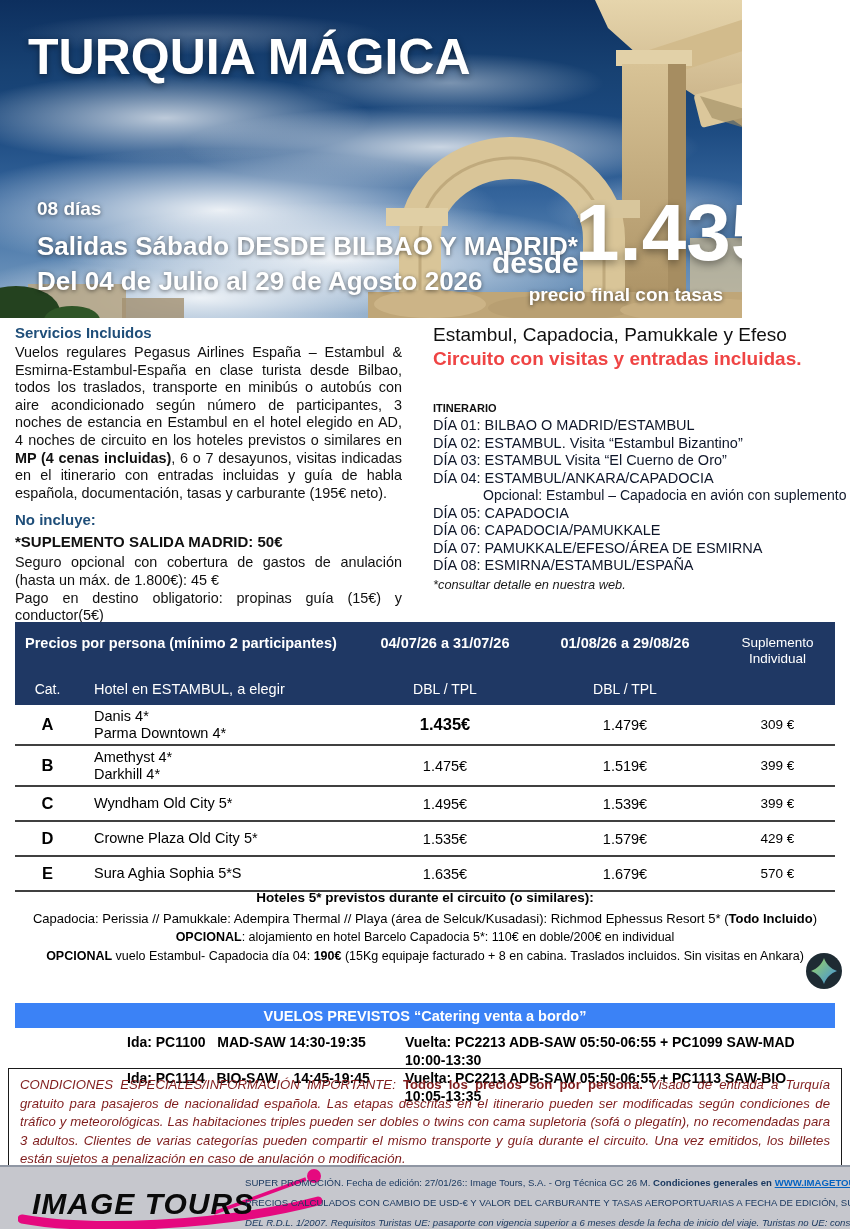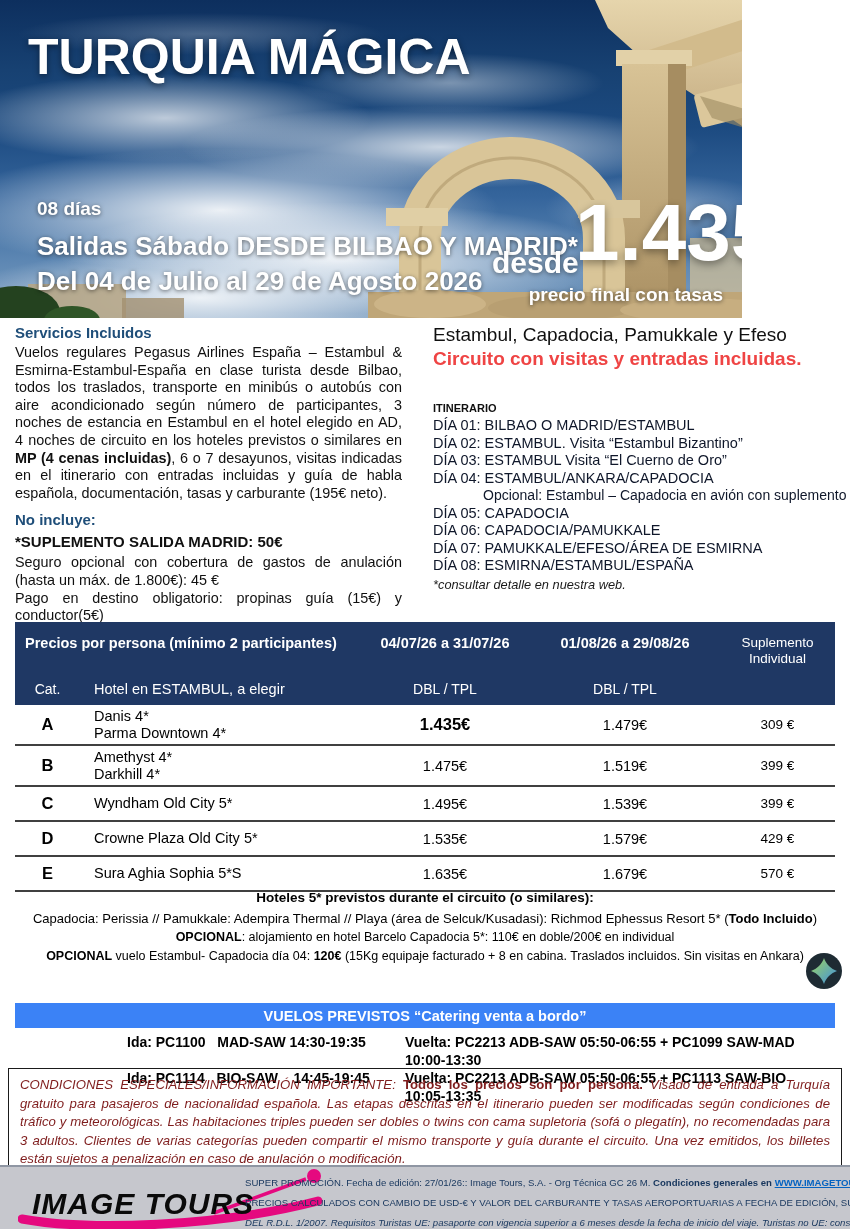--- a/index.html
+++ b/index.html
@@ -258,21 +258,21 @@
       <div class="td-price">1.635€</div>
       <div class="td-price">1.679€</div>
       <div class="td-suppl">570 €</div>
     </div>
   </div>
 
   <div class="hotels-info">
     <div class="hi-title">Hoteles 5* previstos durante el circuito (o similares):</div>
     <div class="hi-line"><span>Capadocia: Perissia // Pamukkale: Adempira Thermal // Playa (área de Selcuk/Kusadasi): Richmod Ephessus Resort 5* (</span><span class="b">Todo Incluido</span><span>)</span></div>
     <div class="hi-line2"><span class="b">OPCIONAL</span><span>: alojamiento en hotel Barcelo Capadocia 5*: 110€ en doble/200€ en individual</span></div>
-    <div class="hi-line2"><span class="b">OPCIONAL</span><span> vuelo Estambul- Capadocia día 04: </span><span class="b">120€</span><span> (15Kg equipaje facturado + 8 en cabina. Traslados incluidos. Sin visitas en Ankara)</span></div>
+    <div class="hi-line2"><span class="b">OPCIONAL</span><span> vuelo Estambul- Capadocia día 04: </span><span class="b">190€</span><span> (15Kg equipaje facturado + 8 en cabina. Traslados incluidos. Sin visitas en Ankara)</span></div>
   </div>
 
   <div class="float-icon">
     <svg width="40" height="40" viewBox="0 0 40 40">
       <defs>
         <linearGradient id="wg" x1="0" y1="0" x2="1" y2="1">
           <stop offset="0" stop-color="#9ed65e"></stop>
             <stop offset="1" stop-color="#3f8fe0"></stop>
         </linearGradient>
       </defs>

